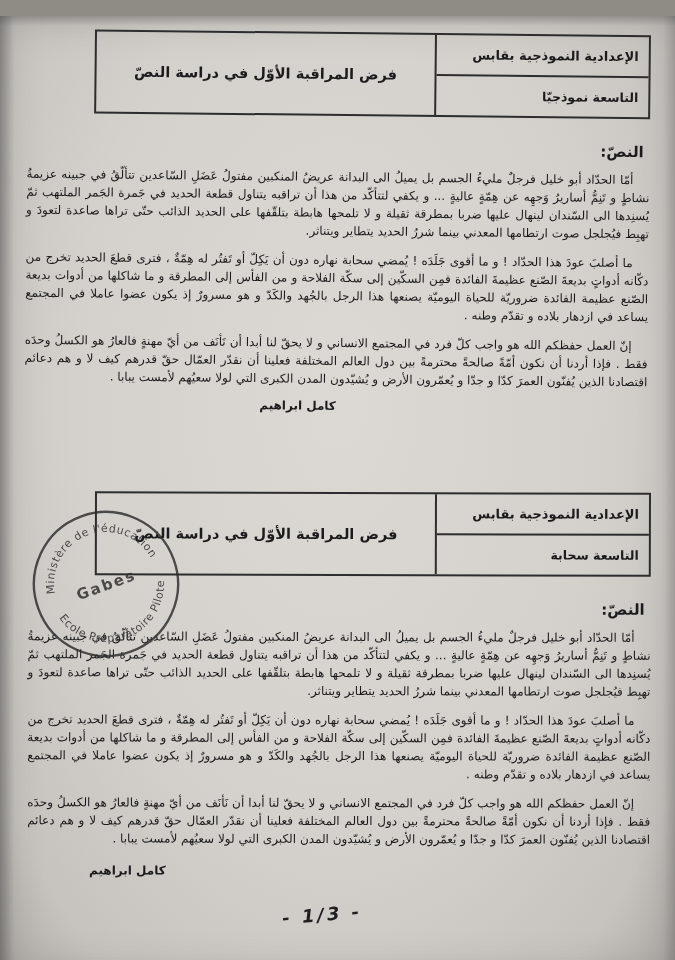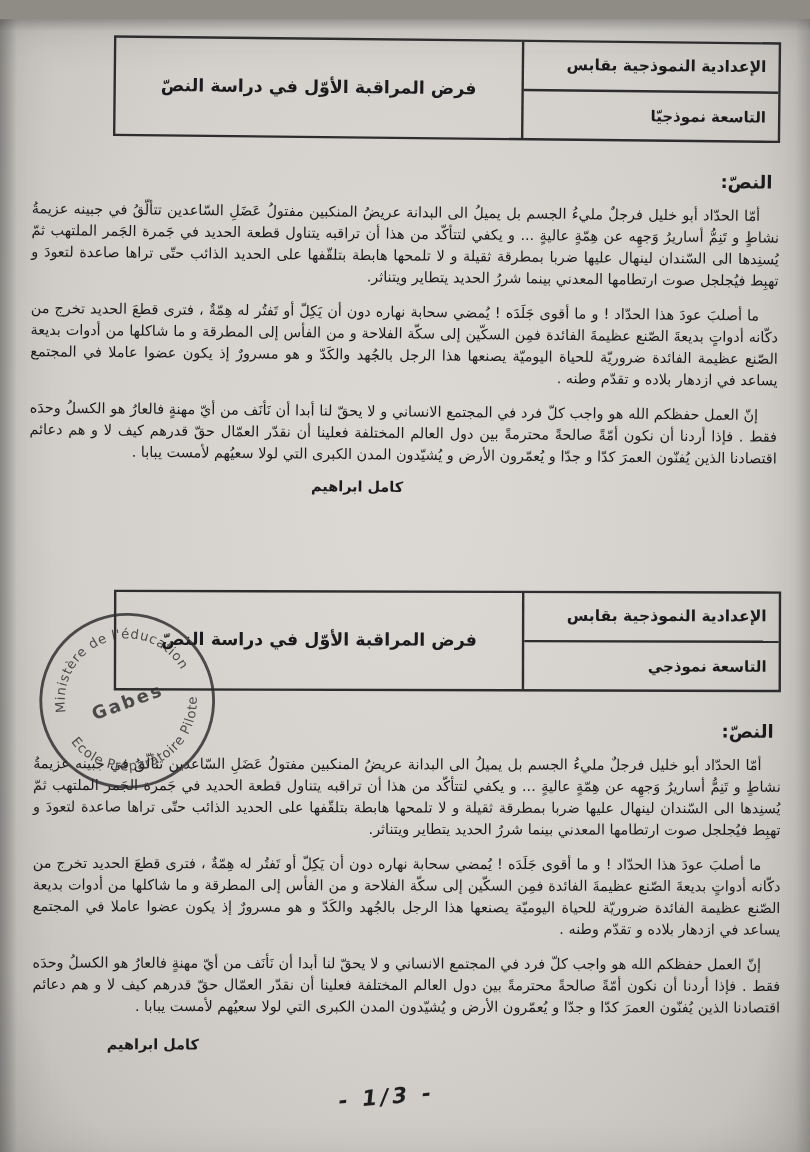--- a/index.html
+++ b/index.html
@@ -96,21 +96,21 @@
     <p class="para">ما أصلبَ عودَ هذا الحدّاد ! و ما أقوى جَلَدَه ! يُمضي سحابة نهاره دون أن يَكِلّ أو تَفتُر له هِمّةٌ ، فترى قطعَ الحديد تخرج من دكّانه أدواتٍ بديعةَ الصّنع عظيمةَ الفائدة فمِن السكّين إلى سكّة الفلاحة و من الفأس إلى المطرقة و ما شاكلها من أدوات بديعة الصّنع عظيمة الفائدة ضروريّة للحياة اليوميّة يصنعها هذا الرجل بالجُهد والكَدّ و هو مسرورٌ إذ يكون عضوا عاملا في المجتمع يساعد في ازدهار بلاده و تقدّم وطنه .</p>
     <p class="para">إنّ العمل حفظكم الله هو واجب كلّ فرد في المجتمع الانساني و لا يحقّ لنا أبدا أن نَأنَف من أيّ مهنةٍ فالعارُ هو الكسلُ وحدَه فقط . فإذا أردنا أن نكون أمّةً صالحةً محترمةً بين دول العالم المختلفة فعلينا أن نقدّر العمّال حقّ قدرهم كيف لا و هم دعائم اقتصادنا الذين يُفنّون العمرَ كدّا و جدّا و يُعمّرون الأرض و يُشيّدون المدن الكبرى التي لولا سعيُهم لأمست يبابا .</p>
 
     <div class="signature sig-center">كامل ابراهيم</div>
   </section>
 
   <section class="copy copy-2" dir="rtl">
     <div class="header-table">
       <div class="school-cell">
         <div class="school-name">الإعدادية النموذجية بقابس</div>
-        <div class="grade">التاسعة نموذجي</div>
+        <div class="grade">التاسعة سحابة</div>
       </div>
       <div class="title-cell">فرض المراقبة الأوّل في دراسة النصّ</div>
     </div>
 
     <h2 class="section-title">النصّ:</h2>
 
     <p class="para">أمّا الحدّاد أبو خليل فرجلٌ مليءُ الجسم بل يميلُ الى البدانة عريضُ المنكبين مفتولُ عَضَلِ السّاعدين تتألّقُ في جبينه عزيمةُ نشاطٍ و تَنِمُّ أساريرُ وَجهِه عن هِمّةٍ عاليةٍ ... و يكفي لتتأكّد من هذا أن تراقبه يتناول قطعة الحديد في جَمرة الجَمر الملتهب ثمّ يُسنِدها الى السّندان لينهال عليها ضربا بمطرقة ثقيلة و لا تلمحها هابطة بتلقّفها على الحديد الذائب حتّى تراها صاعدة لتعودَ و تهبِط فيُجلجل صوت ارتطامها المعدني بينما شررُ الحديد يتطاير ويتناثر.</p>
     <p class="para">ما أصلبَ عودَ هذا الحدّاد ! و ما أقوى جَلَدَه ! يُمضي سحابة نهاره دون أن يَكِلّ أو تَفتُر له هِمّةٌ ، فترى قطعَ الحديد تخرج من دكّانه أدواتٍ بديعةَ الصّنع عظيمةَ الفائدة فمِن السكّين إلى سكّة الفلاحة و من الفأس إلى المطرقة و ما شاكلها من أدوات بديعة الصّنع عظيمة الفائدة ضروريّة للحياة اليوميّة يصنعها هذا الرجل بالجُهد والكَدّ و هو مسرورٌ إذ يكون عضوا عاملا في المجتمع يساعد في ازدهار بلاده و تقدّم وطنه .</p>
     <p class="para">إنّ العمل حفظكم الله هو واجب كلّ فرد في المجتمع الانساني و لا يحقّ لنا أبدا أن نَأنَف من أيّ مهنةٍ فالعارُ هو الكسلُ وحدَه فقط . فإذا أردنا أن نكون أمّةً صالحةً محترمةً بين دول العالم المختلفة فعلينا أن نقدّر العمّال حقّ قدرهم كيف لا و هم دعائم اقتصادنا الذين يُفنّون العمرَ كدّا و جدّا و يُعمّرون الأرض و يُشيّدون المدن الكبرى التي لولا سعيُهم لأمست يبابا .</p>
 

